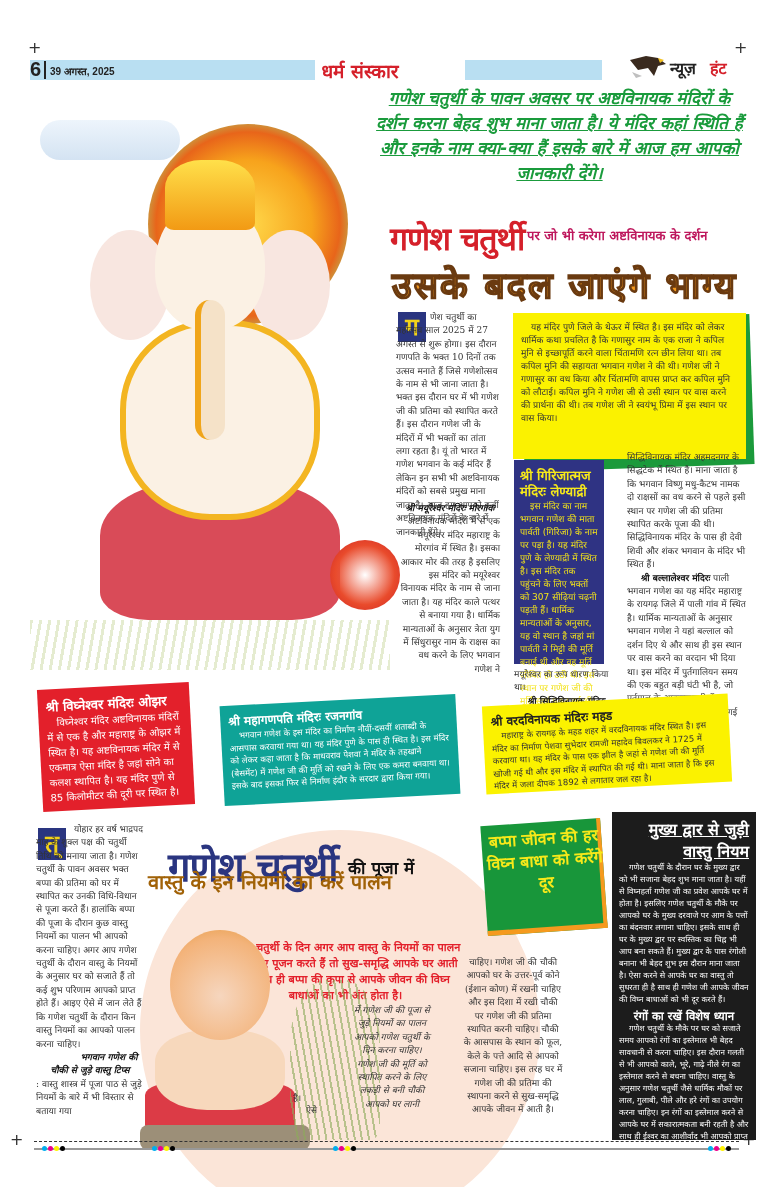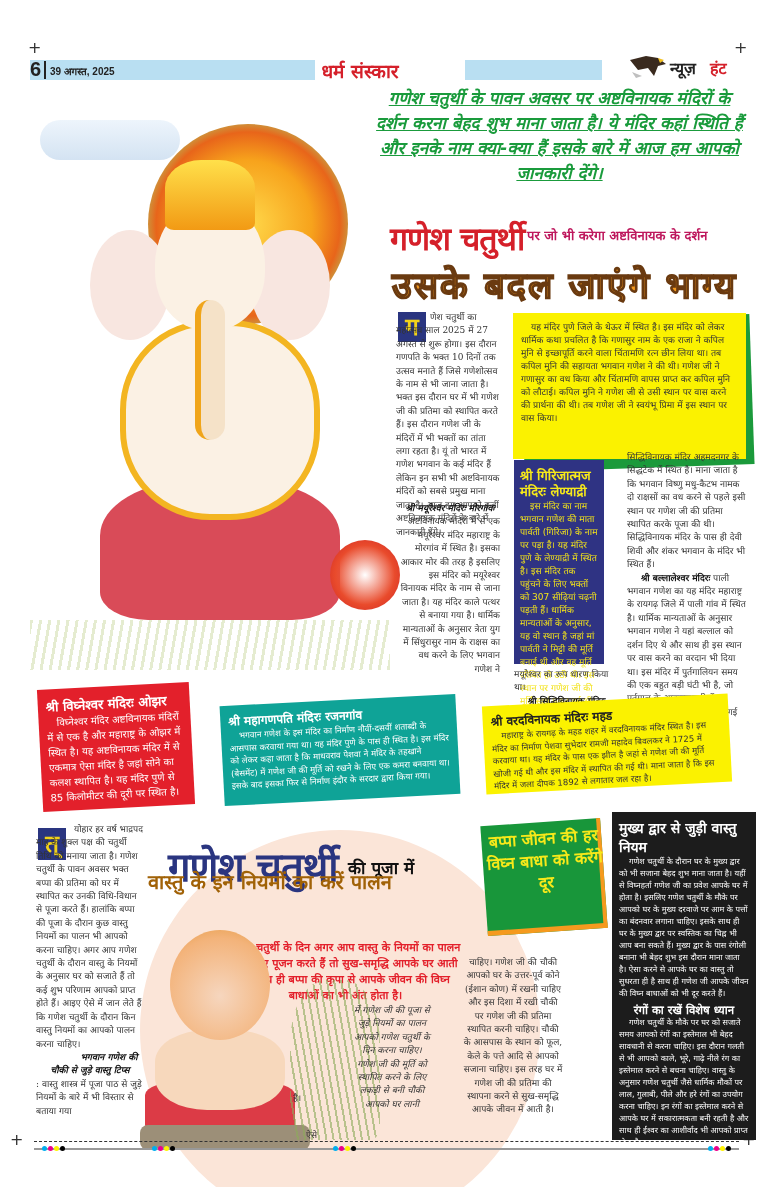--- a/index.html
+++ b/index.html
@@ -169,30 +169,30 @@
 
 <div class="ganesha2">
   <div class="dhoti"></div>
     <div class="bodyp"></div>
     <div class="head"></div>
     <div class="base"></div>
 </div>
 <div class="plant"></div>
 
 <div class="body-text" style="left:293px;top:1092px;">है।</div>
-<div class="body-text" style="left:306px;top:1129px;">ऐसे</div>
+<div class="body-text" style="left:306px;top:1104px;">ऐसे</div>
 
 <div class="body-text center" style="left:354px;top:1004px;width:76px;text-align:center;">में गणेश जी की पूजा से जुड़े नियमों का पालन आपको गणेश चतुर्थी के दिन करना चाहिए। गणेश जी की मूर्ति को स्थापित करने के लिए लकड़ी से बनी चौकी आपको घर लानी</div>
 <div class="body-text" style="left:463px;top:956px;width:100px;text-align:center;">चाहिए। गणेश जी की चौकी आपको घर के उत्तर-पूर्व कोने (ईशान कोण) में रखनी चाहिए और इस दिशा में रखी चौकी पर गणेश जी की प्रतिमा स्थापित करनी चाहिए। चौकी के आसपास के स्थान को फूल, केले के पत्ते आदि से आपको सजाना चाहिए। इस तरह घर में गणेश जी की प्रतिमा की स्थापना करने से सुख-समृद्धि आपके जीवन में आती है।</div>
 
 <div class="bappa"></div>
 <div class="bappa-text">बप्पा जीवन की हर विघ्न बाधा को करेंगे दूर</div>
 
 <div class="box-dark" style="left:612px;top:812px;width:144px;height:328px;padding:6px 7px;">
-  <div class="box-title" style="font-size:14px;text-align:left;">मुख्य द्वार से जुड़ी वास्तु नियम</div>
+  <div class="box-title" style="font-size:16px;text-align:right;text-decoration:underline;">मुख्य द्वार से जुड़ी वास्तु नियम</div>
   <div class="box-body" style="font-size:8px;line-height:12px;">गणेश चतुर्थी के दौरान घर के मुख्य द्वार को भी सजाना बेहद शुभ माना जाता है। यहीं से विघ्नहर्ता गणेश जी का प्रवेश आपके घर में होता है। इसलिए गणेश चतुर्थी के मौके पर आपको घर के मुख्य दरवाजे पर आम के पत्तों का बंदनवार लगाना चाहिए। इसके साथ ही घर के मुख्य द्वार पर स्वस्तिक का चिह्न भी आप बना सकते हैं। मुख्य द्वार के पास रंगोली बनाना भी बेहद शुभ इस दौरान माना जाता है। ऐसा करने से आपके घर का वास्तु तो सुधरता ही है साथ ही गणेश जी आपके जीवन की विघ्न बाधाओं को भी दूर करते हैं।</div>
   <div class="box-title" style="font-size:11.5px;text-align:center;margin-top:2px;">रंगों का रखें विशेष ध्यान</div>
   <div class="box-body" style="font-size:8px;line-height:12px;">गणेश चतुर्थी के मौके पर घर को सजाते समय आपको रंगों का इस्तेमाल भी बेहद सावधानी से करना चाहिए। इस दौरान गलती से भी आपको काले, भूरे, गाढ़े नीले रंग का इस्तेमाल करने से बचना चाहिए। वास्तु के अनुसार गणेश चतुर्थी जैसे धार्मिक मौकों पर लाल, गुलाबी, पीले और हरे रंगों का उपयोग करना चाहिए। इन रंगों का इस्तेमाल करने से आपके घर में सकारात्मकता बनी रहती है और साथ ही ईश्वर का आशीर्वाद भी आपको प्राप्त होता है।</div>
 </div>
 
 <div class="rule"></div>
 <div class="regbar"></div>
 <div class="reg" style="left:42px;">
     <span style="background:#00aeef"></span>
     <span style="background:#ec008c"></span>

